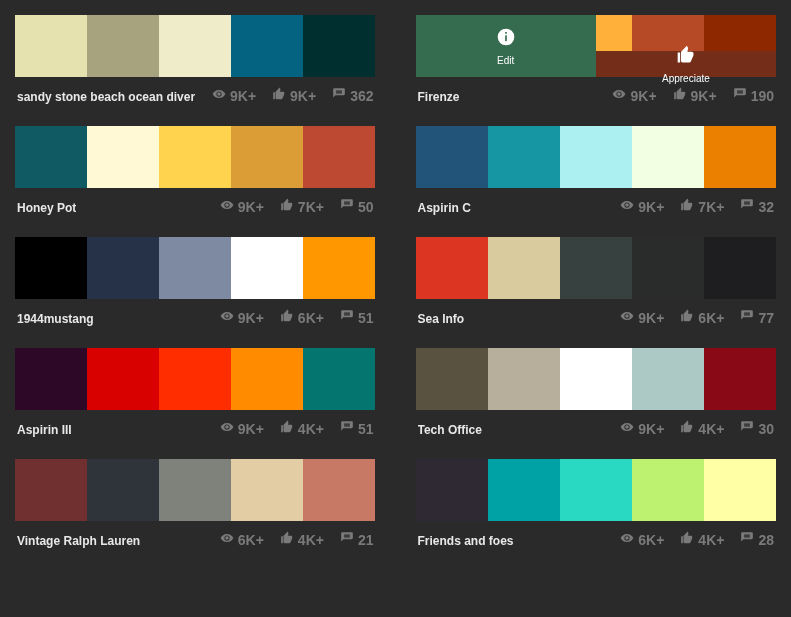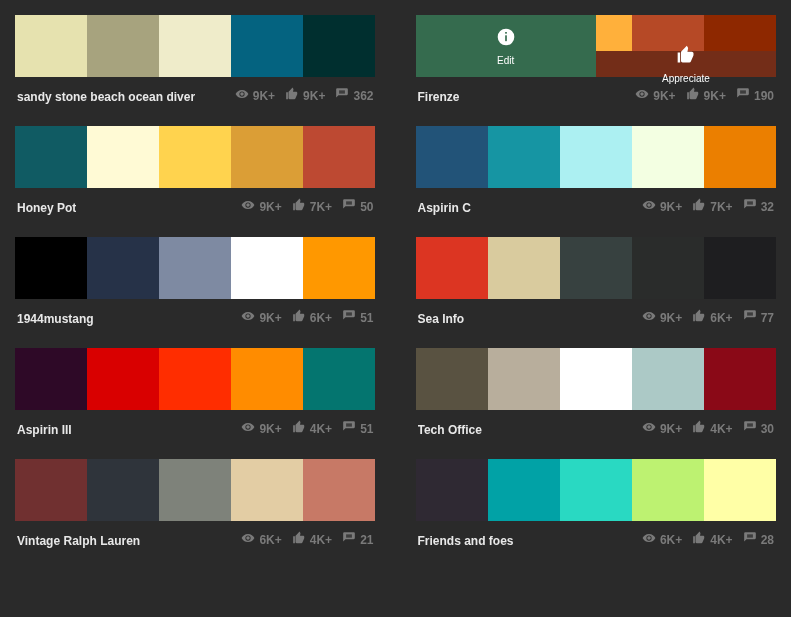--- a/index.html
+++ b/index.html
@@ -50,23 +50,23 @@
     font-weight: bold;
     color: #e8e8e8;
     white-space: nowrap;
     overflow: hidden;
     text-overflow: ellipsis;
     max-width: 55%;
   }
   .stats {
     display: flex;
     align-items: center;
-    gap: 10px;
+    gap: 16px;
     color: #7a7a7a;
-    font-size: 12px;
+    font-size: 14px;
     font-weight: bold;
   }
   .stat {
     display: flex;
     align-items: center;
     gap: 4px;
     cursor: default;
   }
   .stat svg { width: 14px; height: 14px; fill: #7a7a7a; }
 </style>

